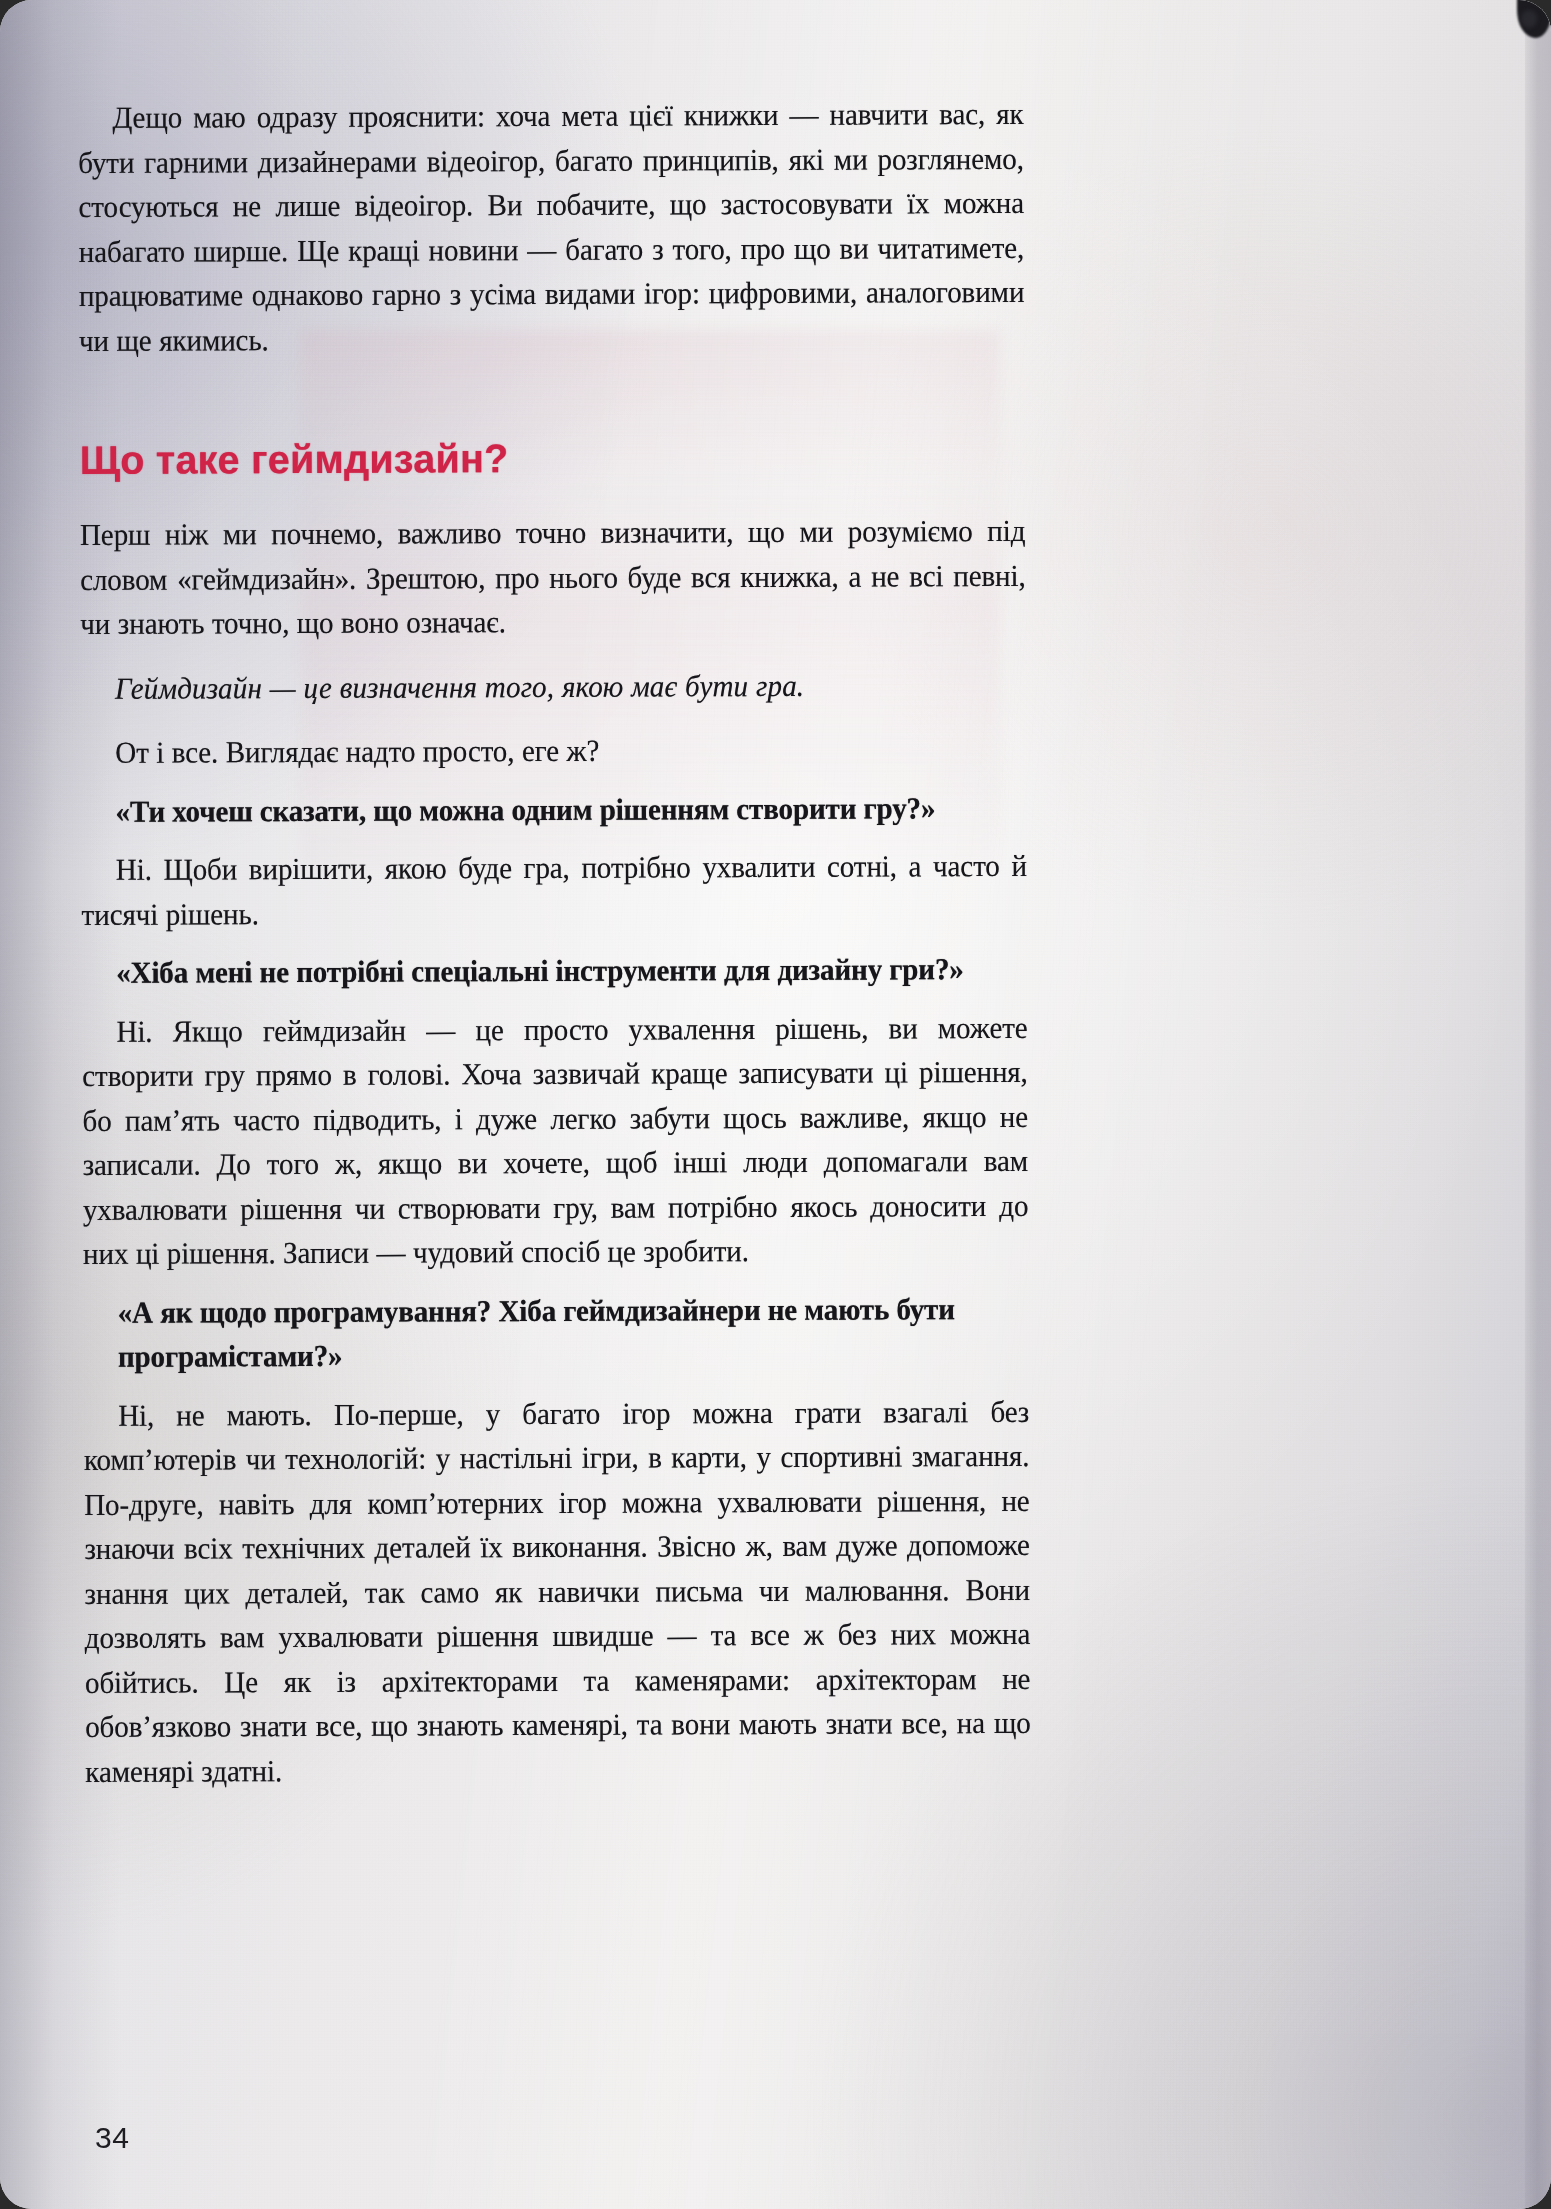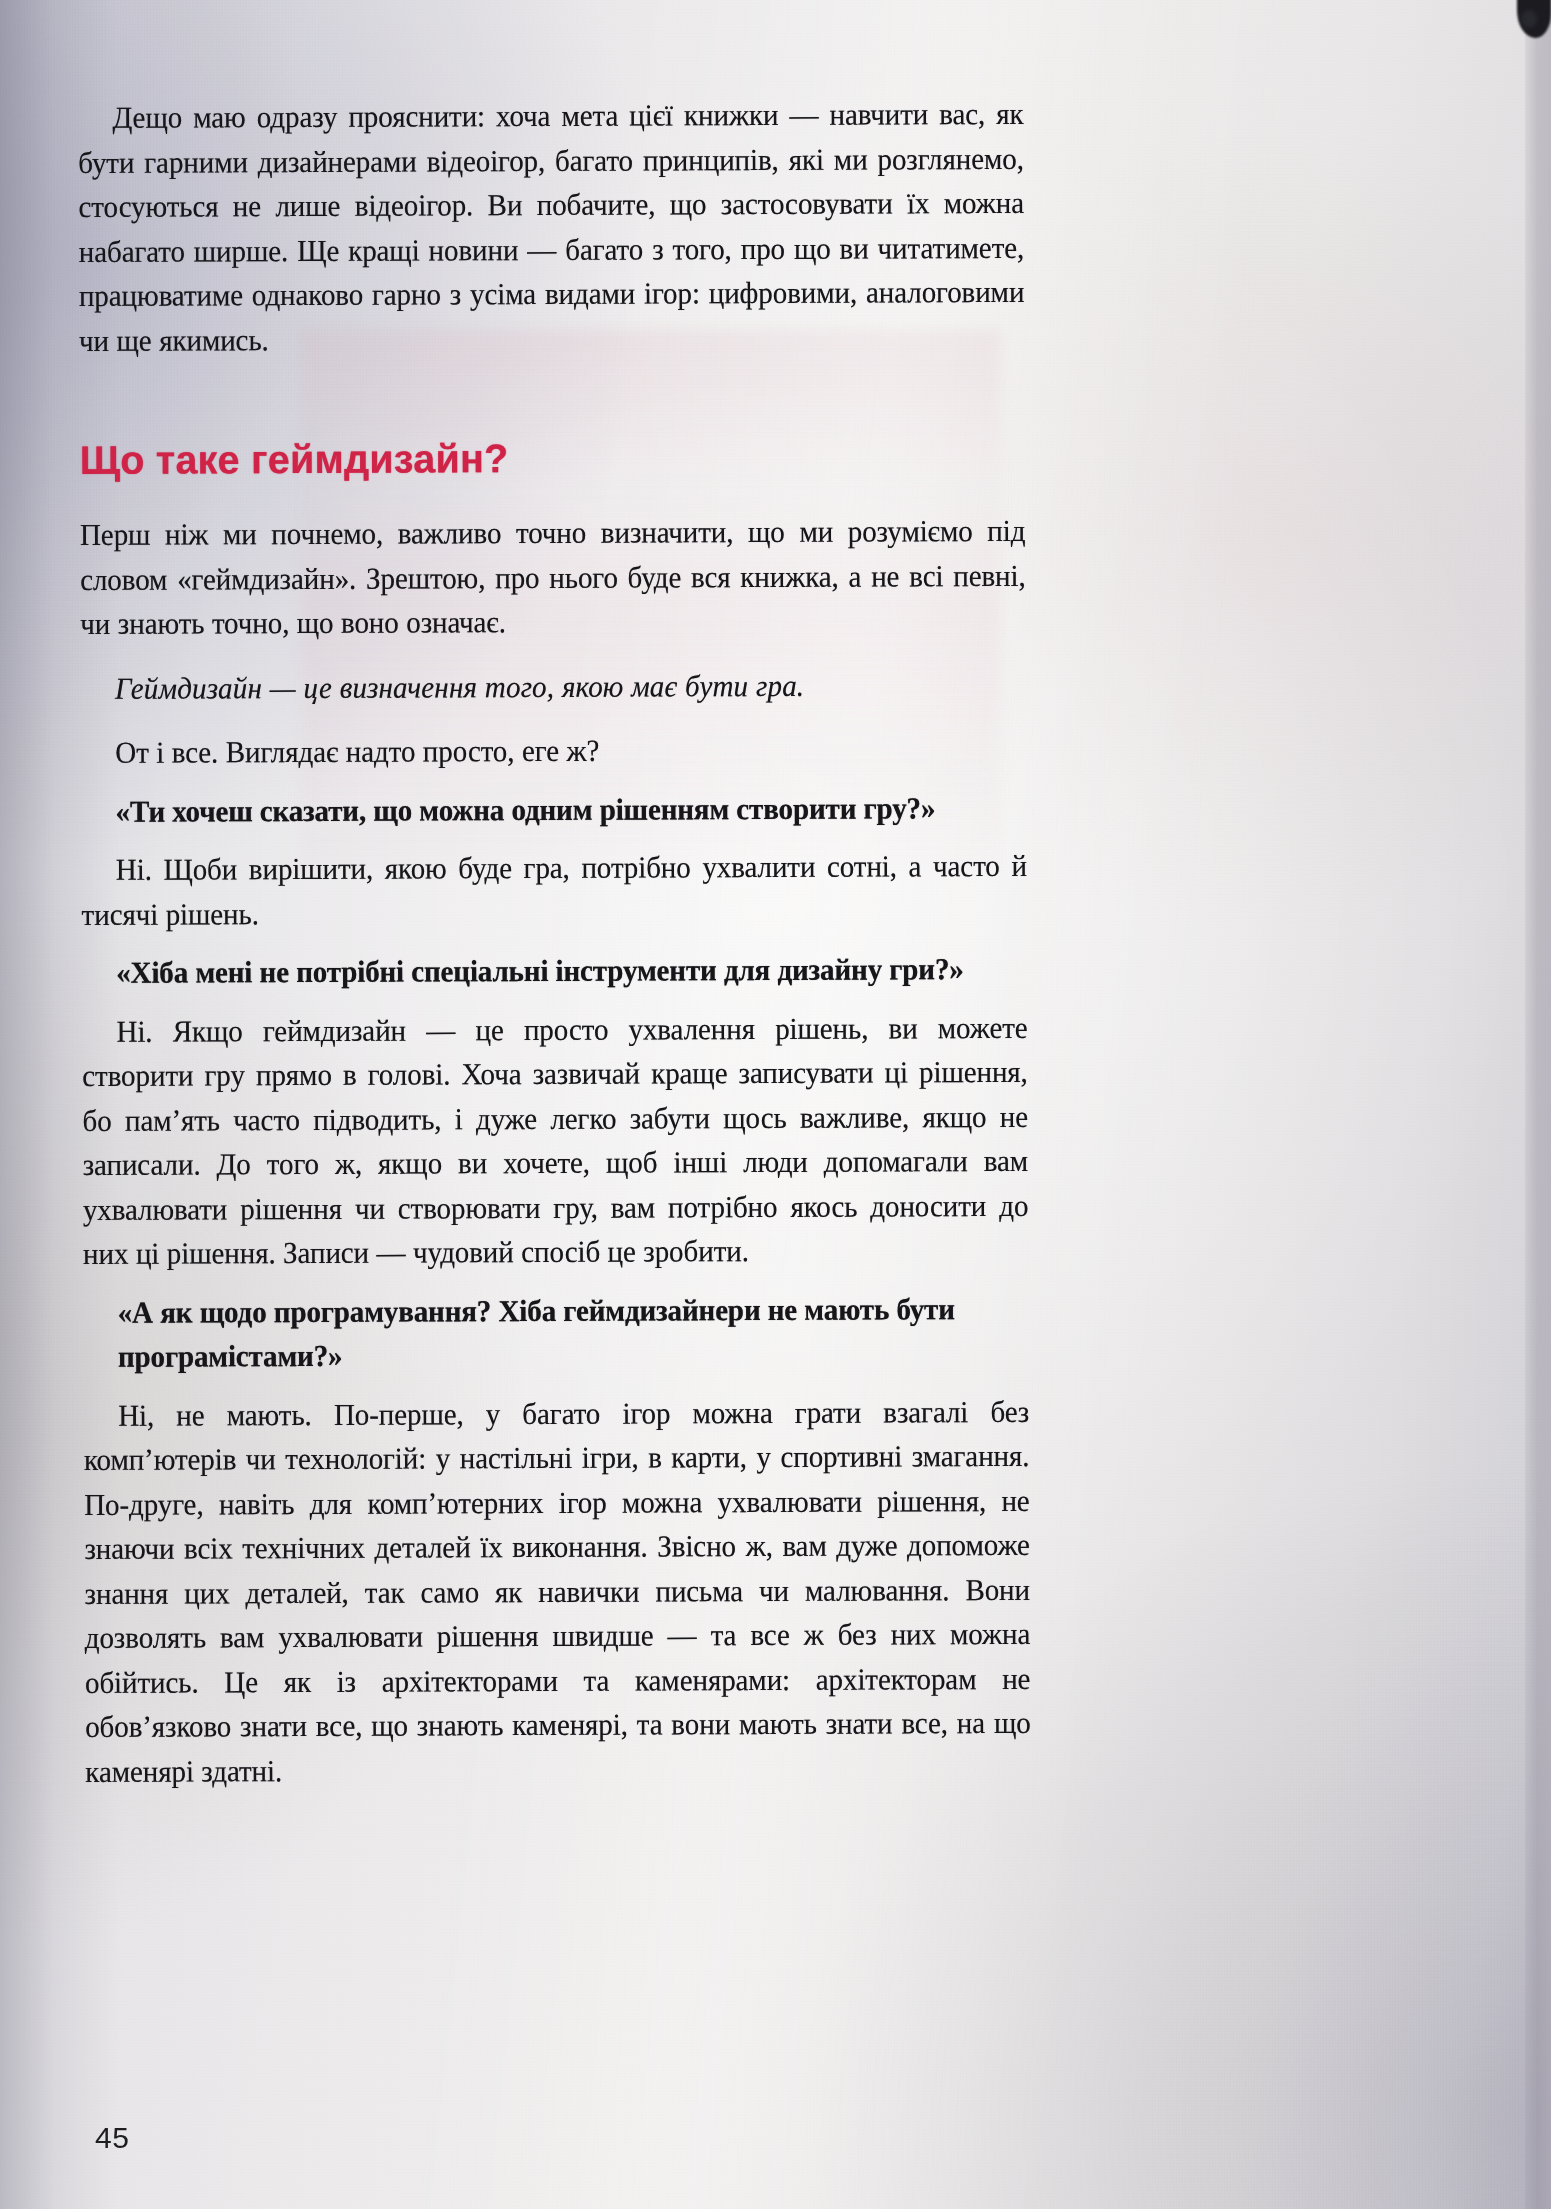--- a/index.html
+++ b/index.html
@@ -13,20 +13,21 @@
     font-family: "Liberation Serif", serif;
   }
 
   
   #page {
     position: relative;
     width: 1551px;
     height: 2209px;
     overflow: hidden;
     background: #d9d8dd;
+    border-radius: 32px;
   }
 
   
   .paper-base {
     position: absolute;
     inset: 0;
     background:
       radial-gradient(ellipse 62% 48% at 50% 40%, rgba(255,255,255,0.62) 0%, rgba(255,255,255,0.16) 55%, rgba(255,255,255,0) 78%),
       linear-gradient(100deg, #c9c8d1 0%, #d7d6dc 6%, #e4e3e6 16%, #eceaeb 34%, #efedec 52%, #eae8e8 70%, #e0dee0 84%, #d2d1d7 94%, #c3c2cc 100%);
   }
@@ -242,15 +243,15 @@
     <div class="para-gap-s"></div>
 
     <p class="question">«А як щодо програмування? Хіба геймдизайнери не мають бути програмістами?»</p>
 
     <div class="para-gap-s"></div>
 
     <p class="indent">Ні, не мають. По-перше, у багато ігор можна грати взагалі без комп’ютерів чи технологій: у настільні ігри, в карти, у спортивні змагання. По-друге, навіть для комп’ютерних ігор можна ухвалювати рішення, не знаючи всіх технічних деталей їх виконання. Звісно ж, вам дуже допоможе знання цих деталей, так само як навички письма чи малювання. Вони дозволять вам ухвалювати рішення швидше — та все ж без них можна обійтись. Це як із архітекторами та каменярами: архітекторам не обов’язково знати все, що знають каменярі, та вони мають знати все, на що каменярі здатні.</p>
 
   </div>
 
-  <div id="folio">45</div>
+  <div id="folio">34</div>
 
 </div>
 
 </body></html>

